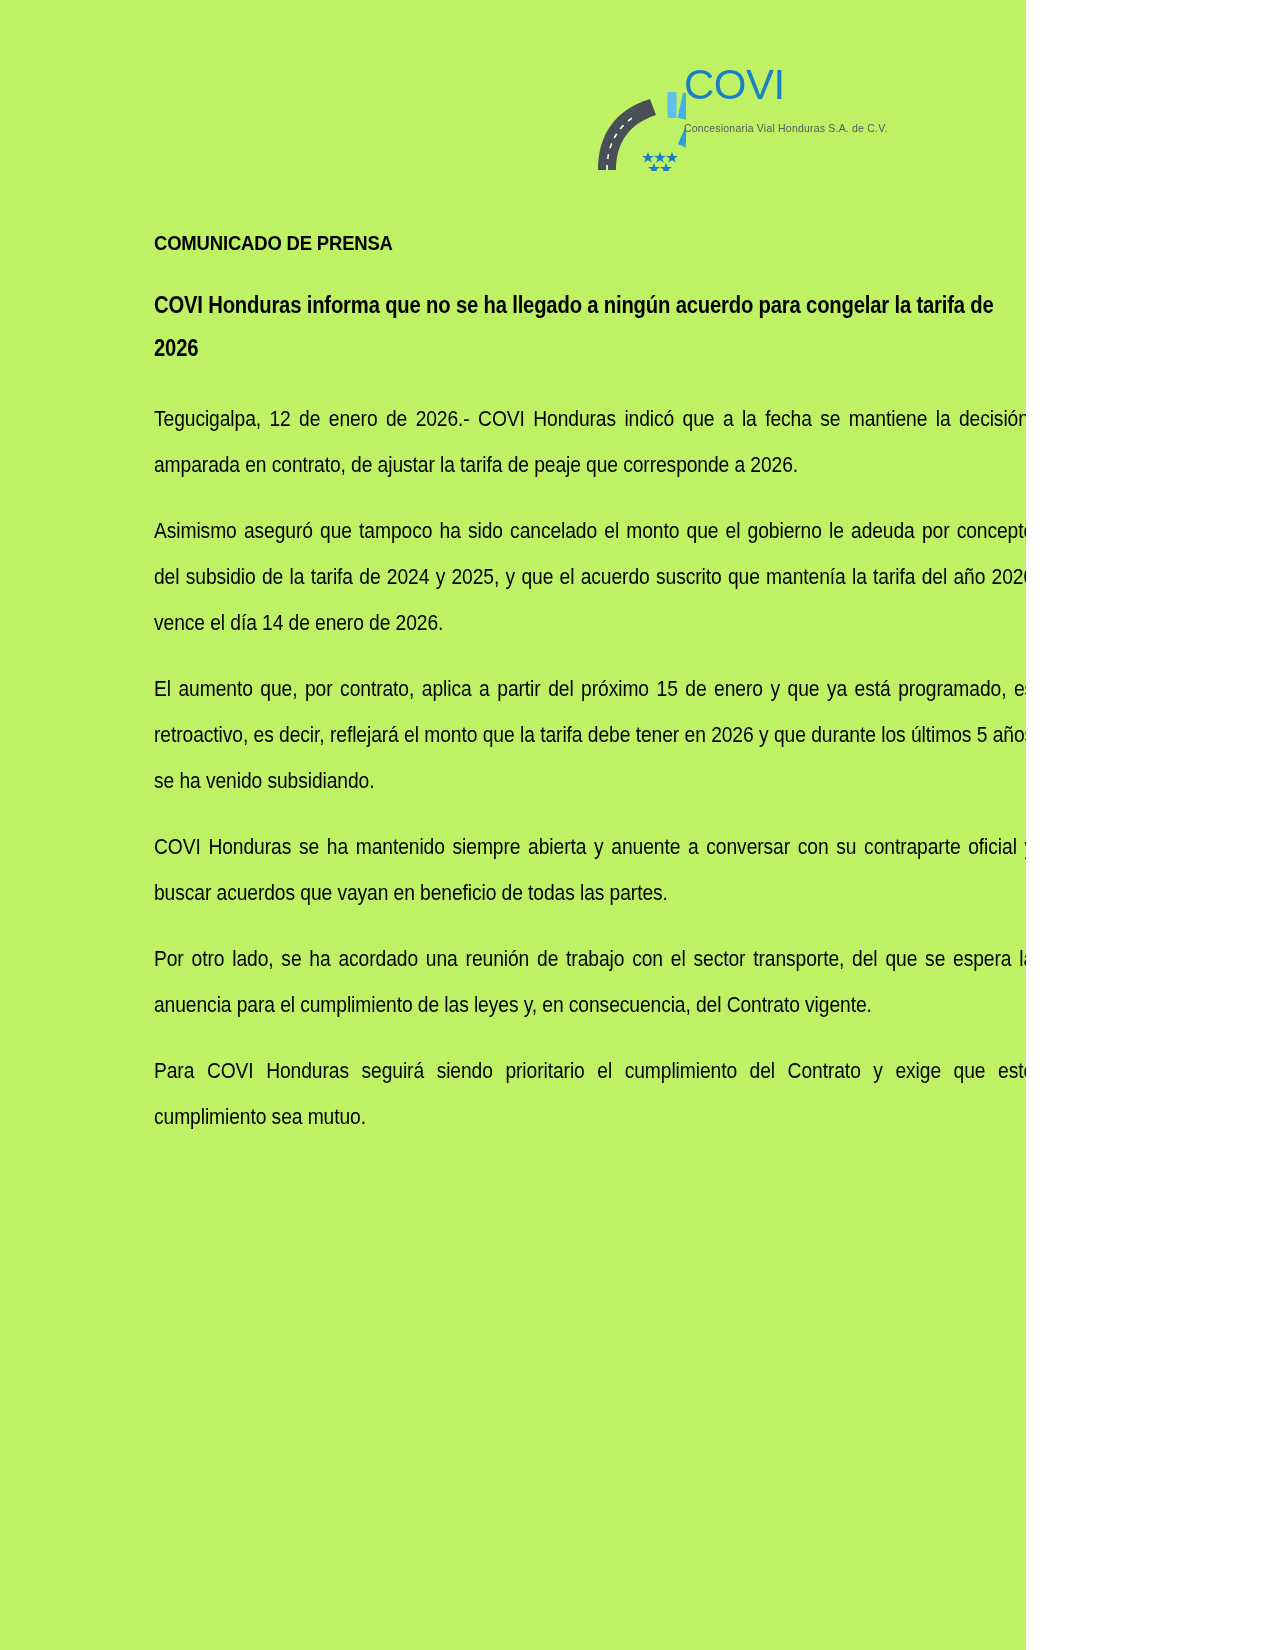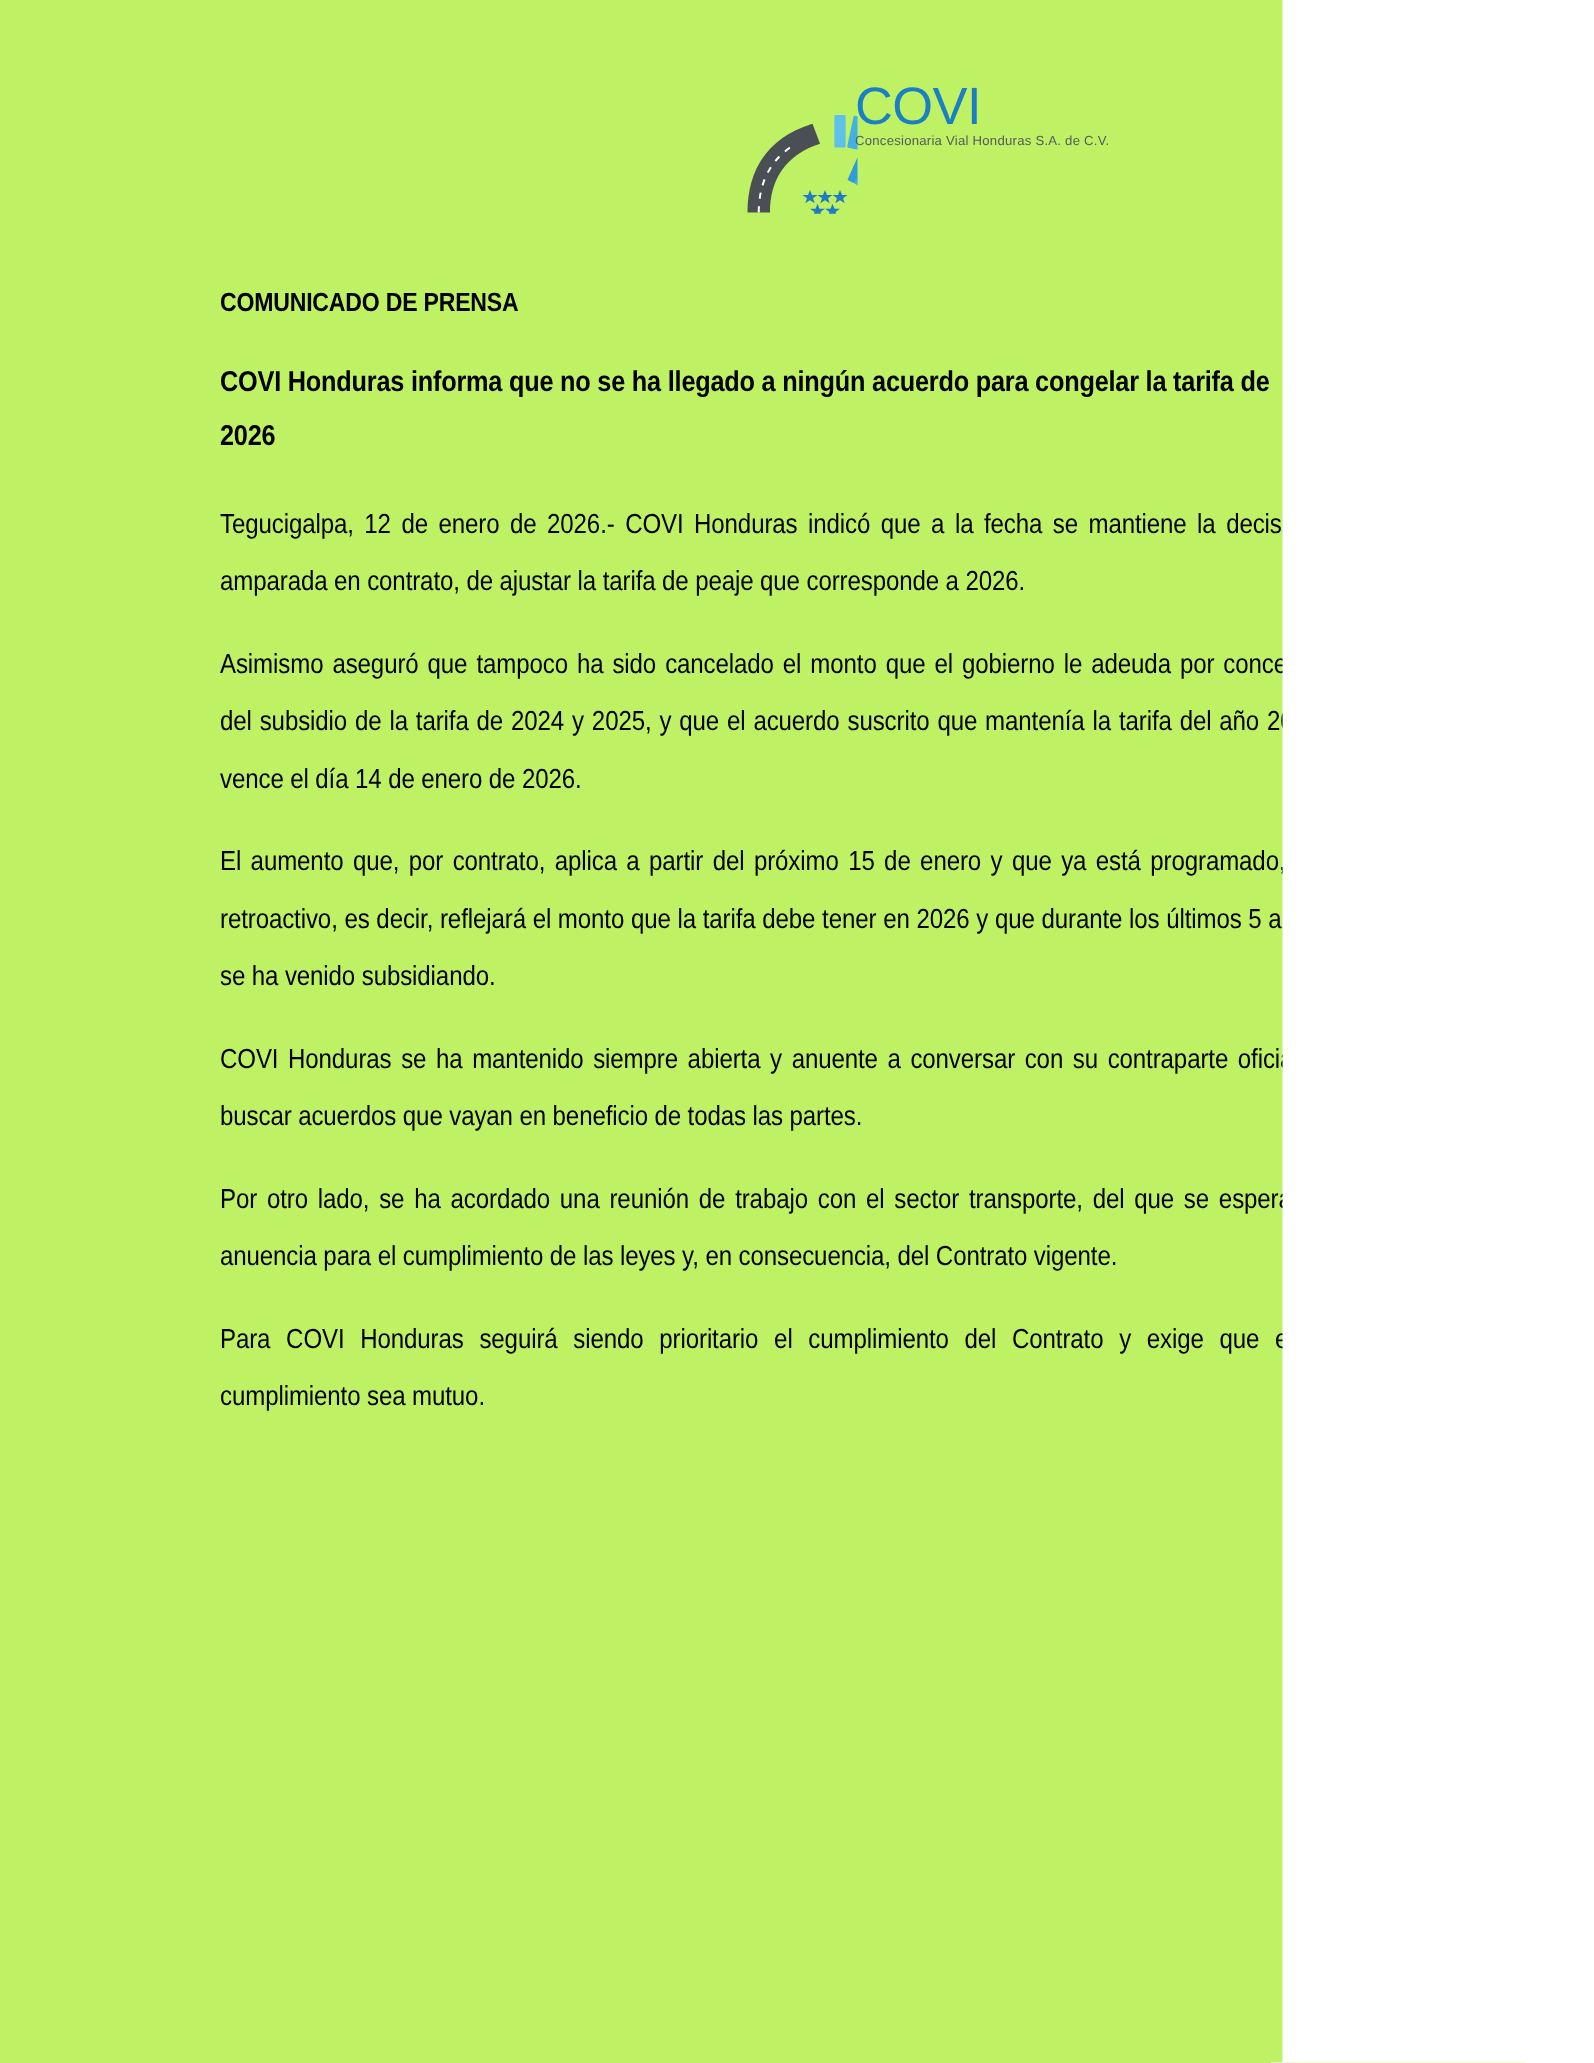--- a/index.html
+++ b/index.html
@@ -62,28 +62,28 @@
     color: #1a1a1a;
     font-weight: 400;
     margin-top: -4px;
   }
   .logo-tagline {
     font-family: "Liberation Sans", "DejaVu Sans", sans-serif;
     font-size: 10.5px;
     line-height: 12px;
     letter-spacing: 0.2px;
     color: #555a5e;
-    margin-top: 1px;
+    margin-top: 16px;
     white-space: nowrap;
   }
 
   
   .doc {
     position: absolute;
-    left: 176px;
+    left: 154px;
     top: 228px;
     width: 880px;
   }
   .kicker {
     font-family: "Liberation Sans", "DejaVu Sans", sans-serif;
     font-weight: bold;
     font-size: 21px;
     line-height: 30px;
     letter-spacing: -0.2px;
     margin: 0 0 26px 0;

